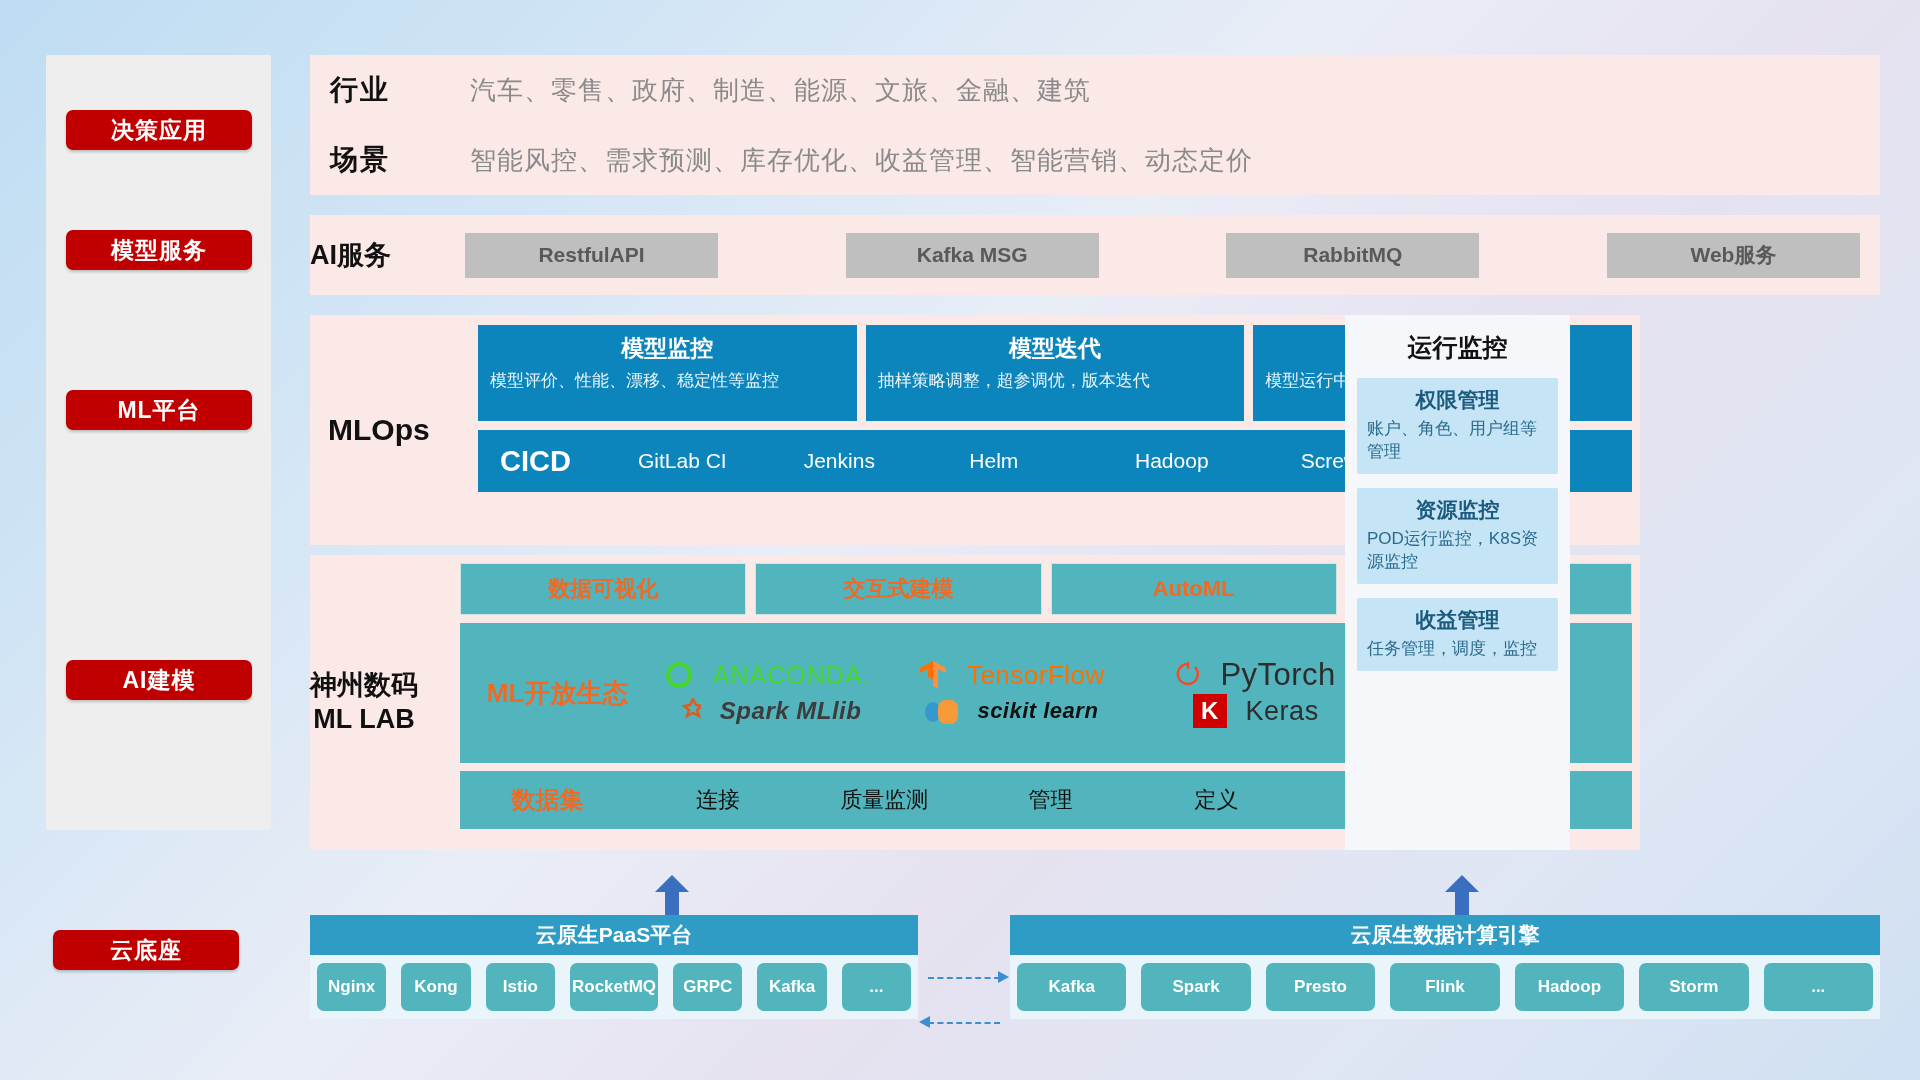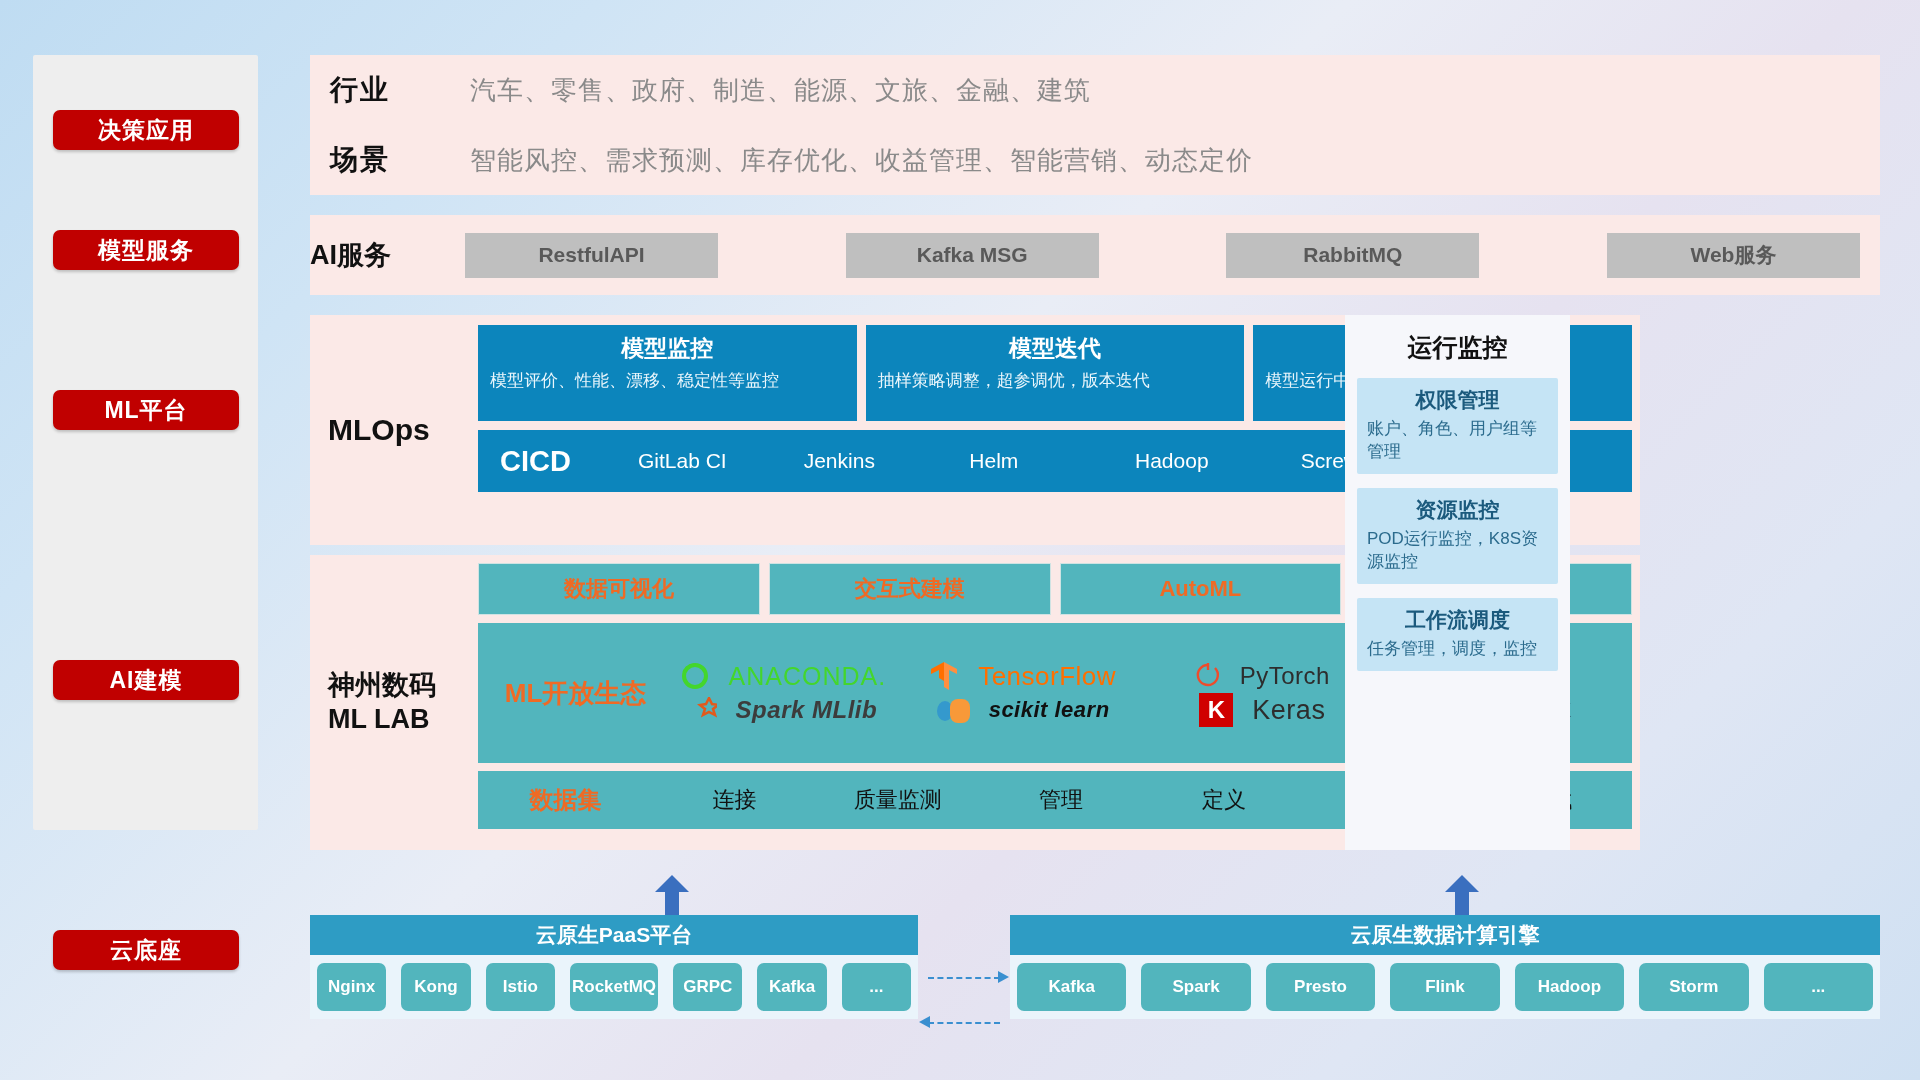--- a/index.html
+++ b/index.html
@@ -6,21 +6,21 @@
   body{
     width:1920px;height:1080px;overflow:hidden;
     font-family:"Liberation Sans","DejaVu Sans",sans-serif;
     background:linear-gradient(135deg,#bfdcf2 0%,#cfe4f5 20%,#e9edf6 45%,#e6e2f0 62%,#dfe6f4 80%,#cfe0f2 100%);
     position:relative;
   }
   .page{position:absolute;inset:0;}
 
   
   .rail{
-    position:absolute;left:33px;top:55px;width:225px;height:775px;
+    position:absolute;left:46px;top:55px;width:225px;height:775px;
     background:#eeeeee;border-radius:2px;
   }
   .rail-chip{
     position:absolute;left:20px;width:186px;height:40px;
     background:#c00000;border-radius:7px;color:#fff;
     display:flex;align-items:center;justify-content:center;
     font-size:23px;font-weight:bold;letter-spacing:1px;
     box-shadow:0 2px 3px rgba(0,0,0,.20);
   }
   .rail-chip.c0{top:55px}
@@ -69,22 +69,22 @@
   .cicd{
     margin-top:9px;background:#0c85bc;color:#fff;height:62px;display:flex;align-items:center;
     padding-left:22px;box-sizing:border-box;overflow:hidden;
   }
   .cicd-title{font-size:29px;font-weight:bold;width:138px;flex:none;}
   .cicd-item{font-size:21px;flex:1;text-align:left;line-height:1.05;padding-right:6px;}
 
   
   .aim{display:flex;height:295px;align-items:flex-start;}
   .aim-label{
-    width:150px;padding-left:18px;font-size:27px;font-weight:bold;color:#111;line-height:1.25;
-    display:flex;align-items:center;height:295px;
+    width:150px;font-size:27px;font-weight:bold;color:#111;line-height:1.25;
+    display:flex;align-items:center;height:295px;text-align:center;
   }
   .aim-right{flex:1;padding:8px 8px 0 0;}
   .tealrow{display:flex;gap:9px;}
   .tealchip{
     flex:1;background:#52b5bd;height:52px;display:flex;align-items:center;justify-content:center;
     color:#ef6a25;font-size:22px;font-weight:bold;border:1px solid #cfe3e3;box-sizing:border-box;
   }
   .eco{
     margin-top:8px;background:#52b5bd;height:140px;display:flex;align-items:center;padding:0 10px;
     box-sizing:border-box;
@@ -232,21 +232,21 @@
                   <path d="M15 2 L2 9 L2 14 L10 10 L10 18 L15 21 Z" fill="#ff6f00"></path>
                 </svg>
                 <span class="logo-txt" style="color:#ff6f00;font-weight:normal;font-size:26px;">TensorFlow</span>
               </div>
 
               <div class="logo">
                 <svg width="26" height="30" viewBox="0 0 26 30">
                   <path d="M13 4 a10 10 0 1 0 7 3" fill="none" stroke="#ee4c2c" stroke-width="2.4"></path>
                   <line x1="13" y1="2" x2="13" y2="9" stroke="#ee4c2c" stroke-width="2.4"></line>
                 </svg>
-                <span class="logo-txt" style="color:#2d2d2d;font-weight:normal;font-size:24px;">PyTorch</span>
+                <span class="logo-txt" style="color:#2d2d2d;font-weight:normal;font-size:31px;">PyTorch</span>
               </div>
 
               <div class="logo">
                 <svg width="26" height="26" viewBox="0 0 26 26">
                   <path d="M21 6 a9 7 0 1 0 0 14" fill="none" stroke="#0766a8" stroke-width="4"></path>
                 </svg>
                 <span class="logo-txt" style="color:#0766a8;font-size:27px;">sas</span>
               </div>
 
               <div class="logo">
@@ -303,21 +303,21 @@
     <div class="rc-title">运行监控</div>
     <div class="rc-card">
       <div class="rc-card-t">权限管理</div>
       <div class="rc-card-d">账户、角色、用户组等管理</div>
     </div>
     <div class="rc-card">
       <div class="rc-card-t">资源监控</div>
       <div class="rc-card-d">POD运行监控，K8S资源监控</div>
     </div>
     <div class="rc-card">
-      <div class="rc-card-t">工作流调度</div>
+      <div class="rc-card-t">收益管理</div>
       <div class="rc-card-d">任务管理，调度，监控</div>
     </div>
   </div>
 
   <div class="cloud">
 
     <div class="arrow-up" style="left:345px;top:-10px;">
       <div class="head"></div>
         <div class="stem"></div>
     </div>

